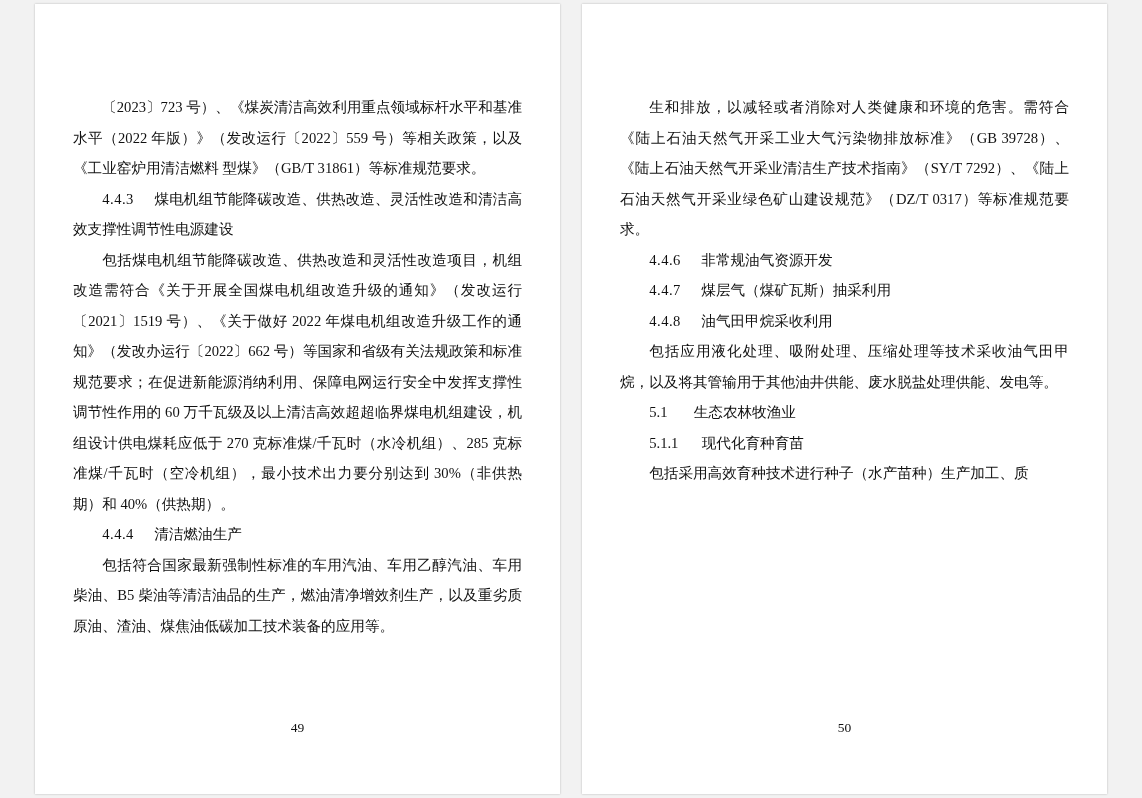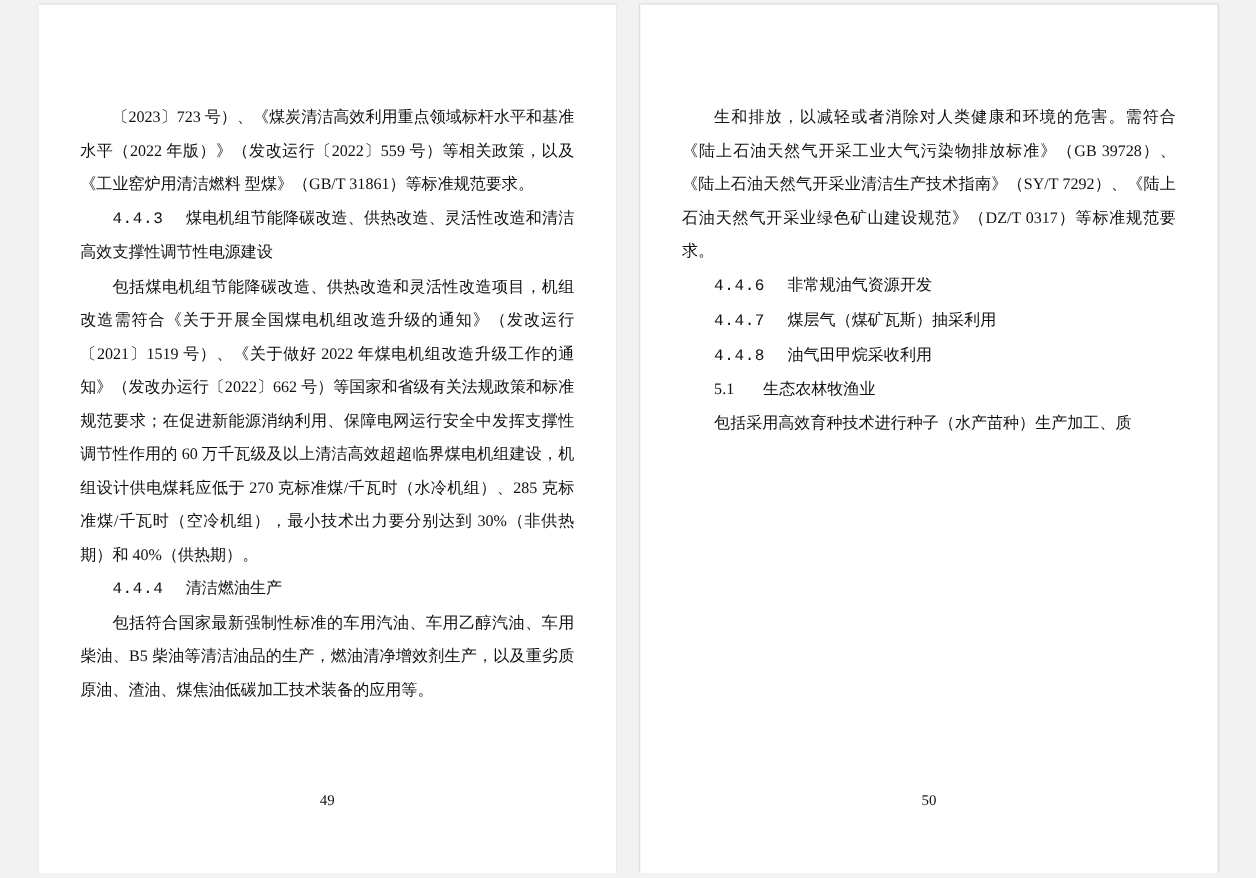--- a/index.html
+++ b/index.html
@@ -42,21 +42,20 @@
     margin: 0;
   }
   .indent2 {
     text-indent: 2em;
   }
   .heading-num {
     text-indent: 2em;
   }
   .heading-num .num {
     letter-spacing: 0.5px;
-    font-family: Liberation Mono, monospace;
   }
   .heading-num .gap {
     display: inline-block;
     width: 1.4em;
   }
   .sec-heading {
     text-indent: 2em;
   }
   .sec-heading .gap {
     display: inline-block;
@@ -100,23 +99,25 @@
       <p class="indent2">生和排放，以减轻或者消除对人类健康和环境的危害。需符合《陆上石油天然气开采工业大气污染物排放标准》（GB 39728）、《陆上石油天然气开采业清洁生产技术指南》（SY/T 7292）、《陆上石油天然气开采业绿色矿山建设规范》（DZ/T 0317）等标准规范要求。</p>
 
       <p class="heading-num"><span class="num">4.4.6</span><span class="gap"></span><span>非常规油气资源开发</span></p>
 
 
       <p class="heading-num"><span class="num">4.4.7</span><span class="gap"></span><span>煤层气（煤矿瓦斯）抽采利用</span></p>
 
 
       <p class="heading-num"><span class="num">4.4.8</span><span class="gap"></span><span>油气田甲烷采收利用</span></p>
 
+      <p class="indent2">包括应用液化处理、吸附处理、压缩处理等技术采收油气田甲烷，以及将其管输用于其他油井供能、废水脱盐处理供能、发电等。</p>
 
 
       <p class="sec-heading"><span class="num">5.1</span><span class="gap" style="width:1.8em;"></span><span>生态农林牧渔业</span></p>
 
+      <p class="sec-heading"><span class="num">5.1.1</span><span class="gap" style="width:1.6em;"></span><span>现代化育种育苗</span></p>
 
       <p class="indent2">包括采用高效育种技术进行种子（水产苗种）生产加工、质</p>
     </div>
     <div class="pagenum">50</div>
   </div>
 
 </div>
 
 </body></html>

